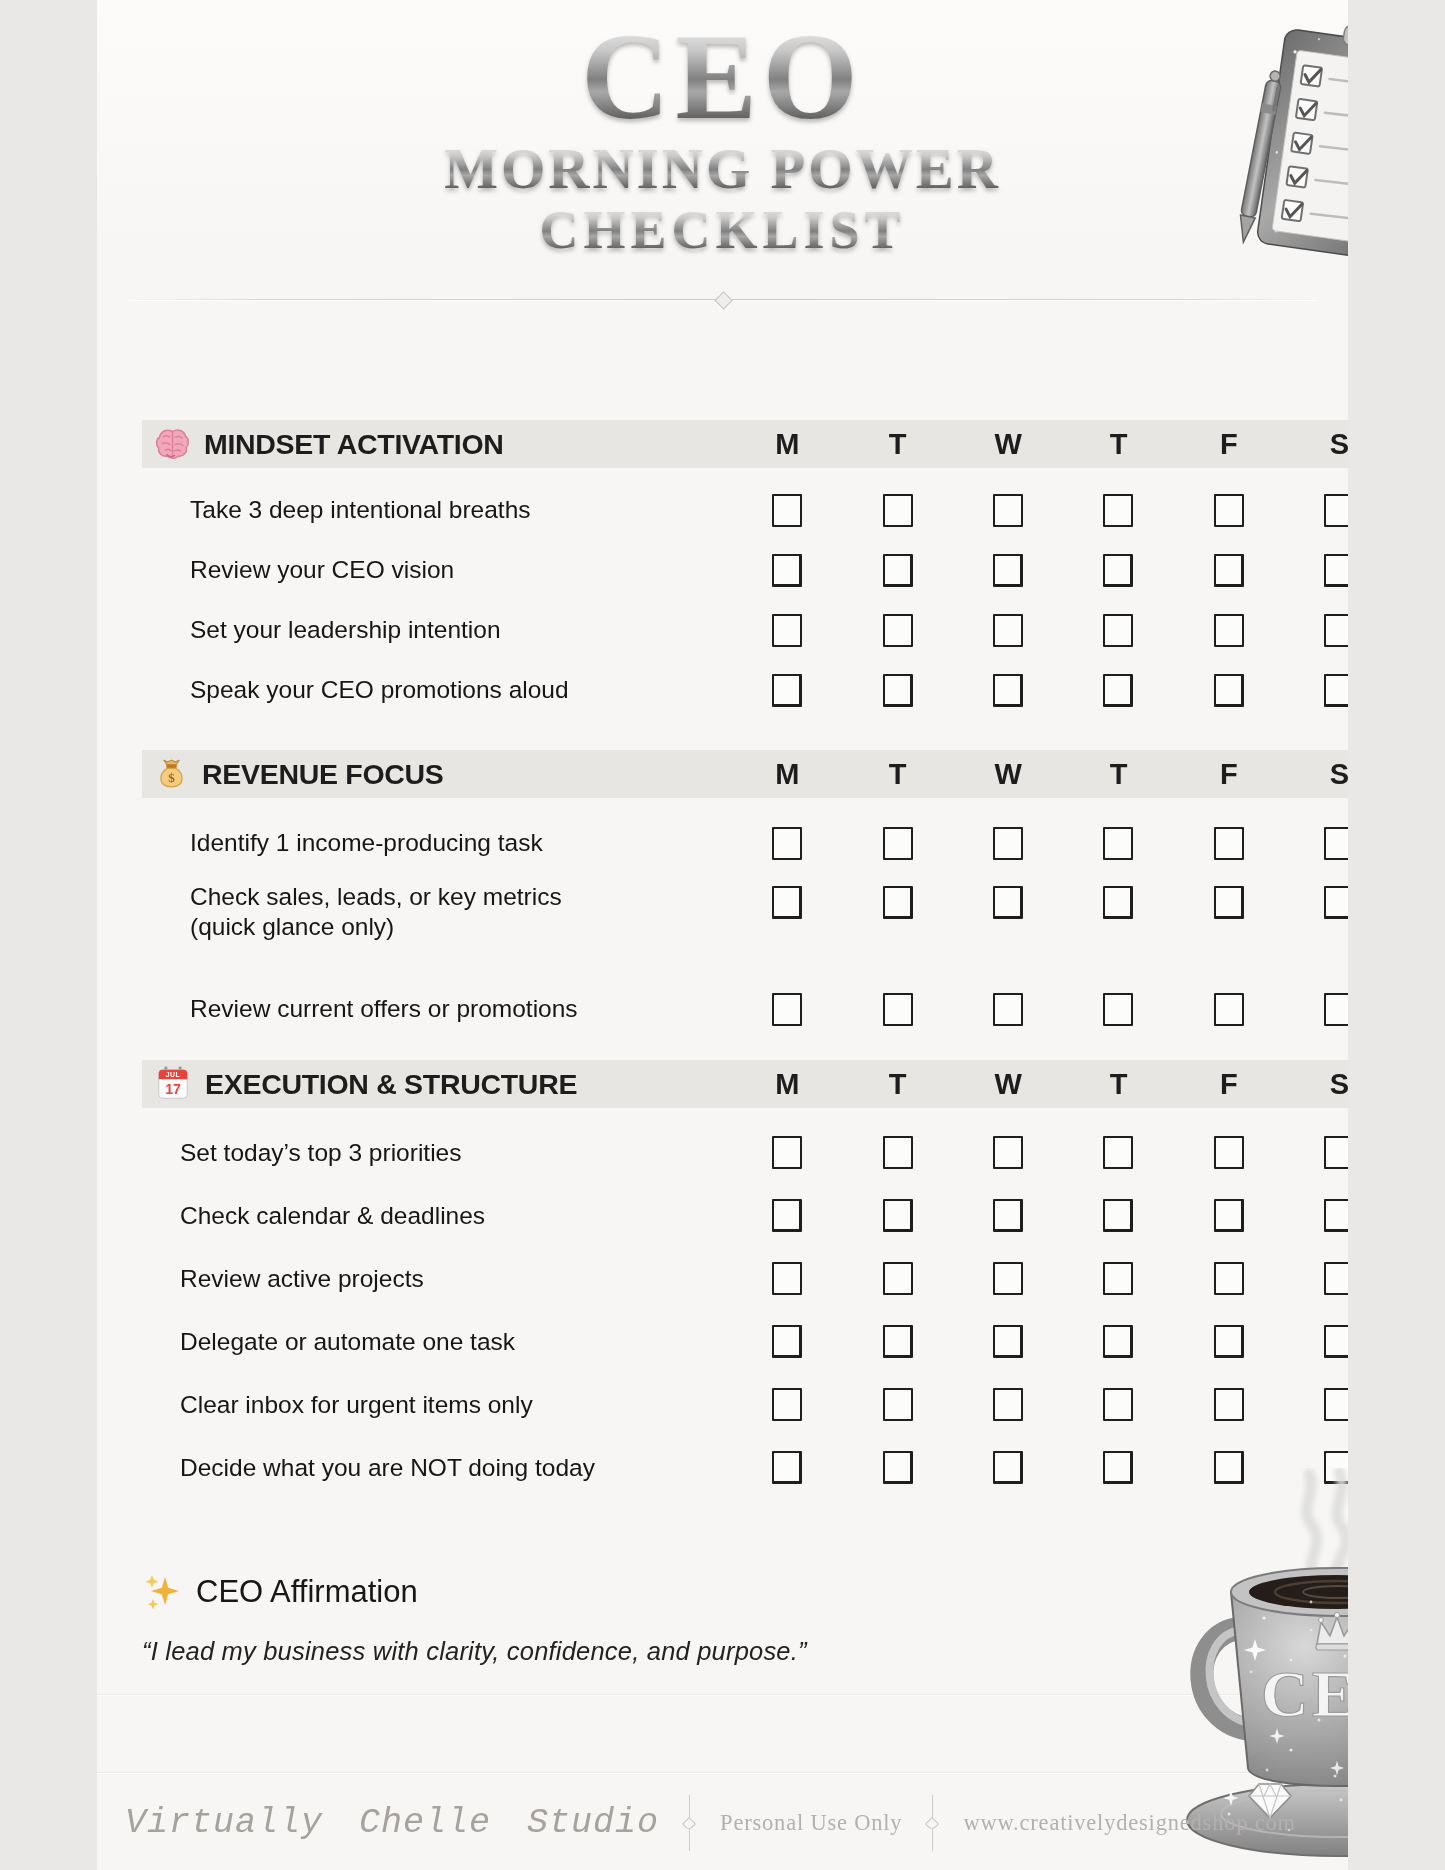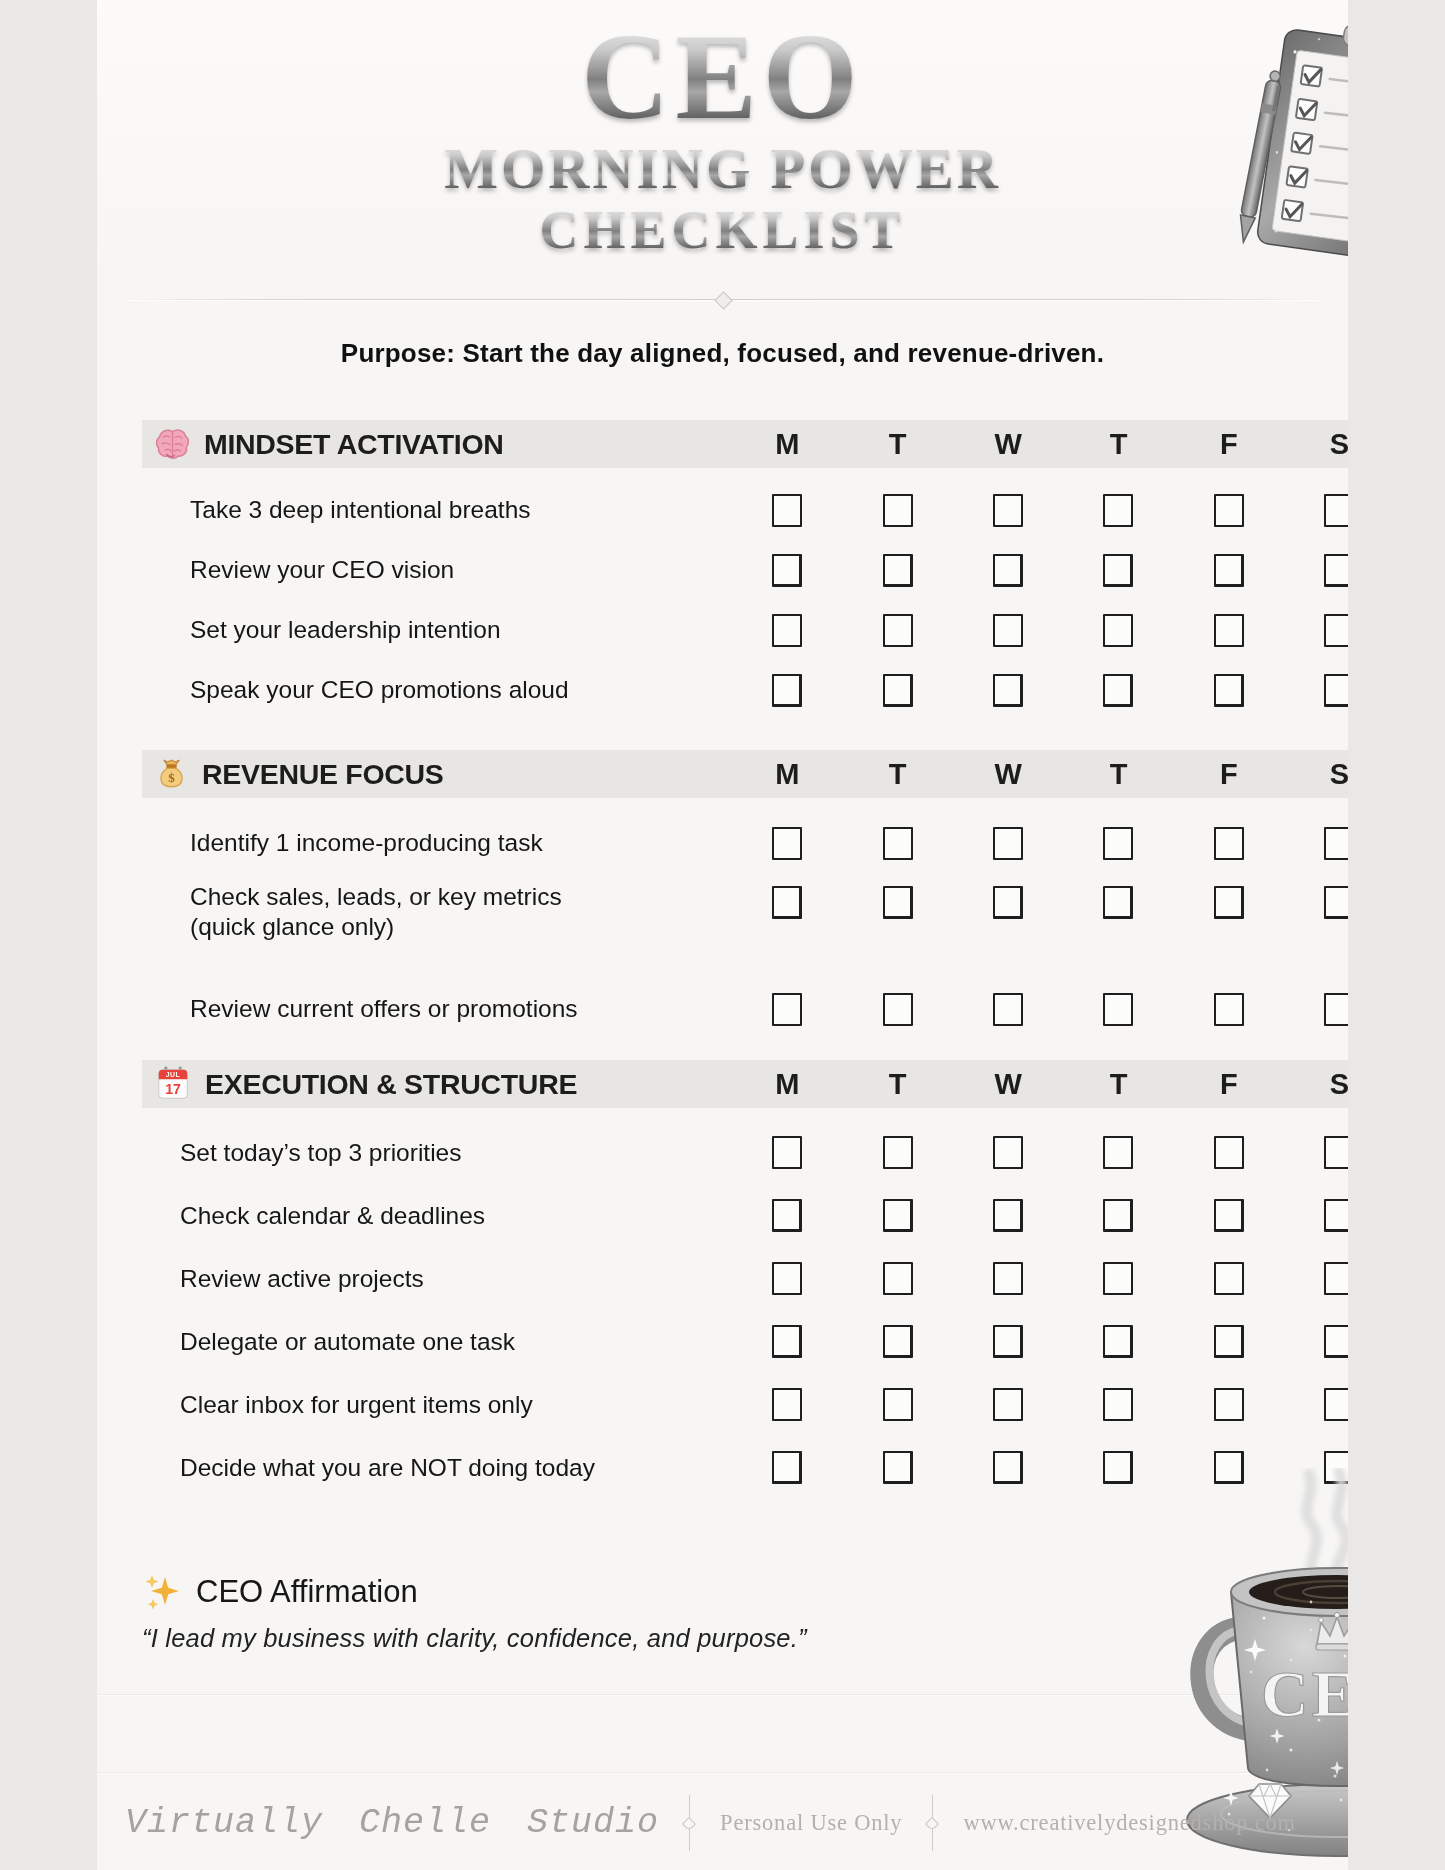--- a/index.html
+++ b/index.html
@@ -49,21 +49,21 @@
   .row:nth-child(even) .cb{border-width:2px 3px 3px 2px;}
   .row.tall{height:100px;align-items:start;}
   .row.tall .lbl{padding-top:6px;}
   .row.tall .cell{align-items:flex-start;padding-top:10px;box-sizing:border-box;}
   .sub{display:block;}
   .bar2{margin-top:30px;}
   .bar3{margin-top:18px;}
   
   .affirm{position:absolute;left:45px;top:1572px;width:900px;}
   .affirm .head{display:flex;align-items:center;gap:14px;font-size:31px;font-weight:400;color:#171717;}
-  .affirm .quote{margin-top:12px;font-size:25.5px;font-style:italic;color:#222;letter-spacing:.2px;}
+  .affirm .quote{margin-top:25px;font-size:25.5px;font-style:italic;color:#222;letter-spacing:.2px;}
   
   .foot{position:absolute;left:28px;top:1786px;height:74px;display:flex;align-items:center;gap:30px;}
   .sig{font-family:Liberation Mono, monospace;font-style:italic;font-size:35px;color:#a6a29e;
     letter-spacing:1px;word-spacing:14px;white-space:nowrap;}
   .fdiv{position:relative;width:1px;height:56px;background:#cfccc9;}
   .fdiv .dmd{position:absolute;left:-5px;top:24px;width:8px;height:8px;background:#f7f6f4;
     border:1px solid #c6c3bf;border-radius:1px 1px 5px 1px;transform:rotate(45deg);}
   .meta{font-family:"Liberation Serif",serif;font-size:22.5px;color:#b4b0ad;letter-spacing:.8px;white-space:nowrap;}
   
   .clipboard{position:absolute;left:1112px;top:12px;width:276px;height:268px;}
@@ -160,21 +160,20 @@
       <circle cx="232" cy="252" r="9" fill="#e6e6e6"></circle>
       <path d="M232,252 m-5,0 a5,5 0 1,1 10,0 a3.5,3.5 0 1,1 -7,0"></path>
       <path d="M196,224 q10,-14 24,-16" stroke="#a5a5a5"></path>
     </g>
     <g>
       <path d="M142,248 L148,240 L160,240 L166,248 L154,262 Z" fill="#fafafa" stroke="#9a9a9a" stroke-width="1.4"></path>
       <path d="M142,248 L166,248 M148,240 L154,262 L160,240" fill="none" stroke="#bdbdbd" stroke-width="1"></path>
     </g>
   </svg>
 
-  <div class="purpose">Purpose: Start the day aligned, focused, and revenue-driven.</div>
 
   <div class="table">
 
     <div class="sec1">
       <div class="bar">
         <div class="ttl">
           <svg class="icon" width="37" height="37" viewBox="0 0 40 40">
             <path d="M20,6 C14,2.5 7,6 6,12 C2,14 2,21 5,24 C4,29 9,33.5 14,32.5 L16,33.5 C19,35.5 24,35.5 26,32.5 C32,33.5 36,28 35,23 C38,20 38,13 34,11 C33,5.5 26,2.5 20,6 Z" fill="#f2a8ba" stroke="#db7f97" stroke-width="1.6"></path>
             <path d="M20,6.5 L20,33" stroke="#db7f97" stroke-width="1.5" fill="none"></path>
             <path d="M10,12 q4,-3 7,0 M9,19 q5,-2 8,1 M12,26 q4,-2 6,1 M23,12 q4,-2 7,1 M23,20 q5,-2 8,1 M22,27 q4,-2 7,0" fill="none" stroke="#db7f97" stroke-width="1.5" stroke-linecap="round"></path>

